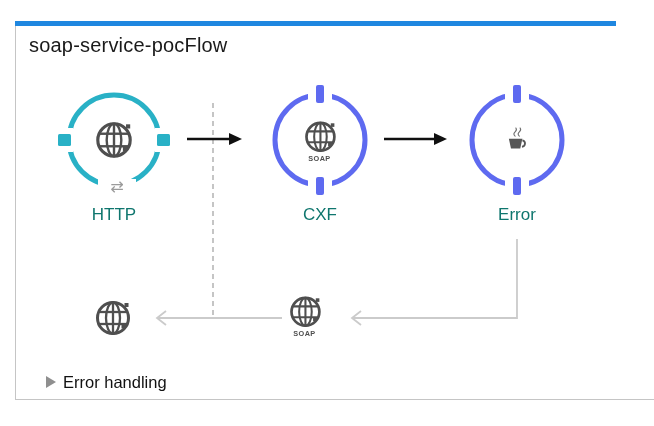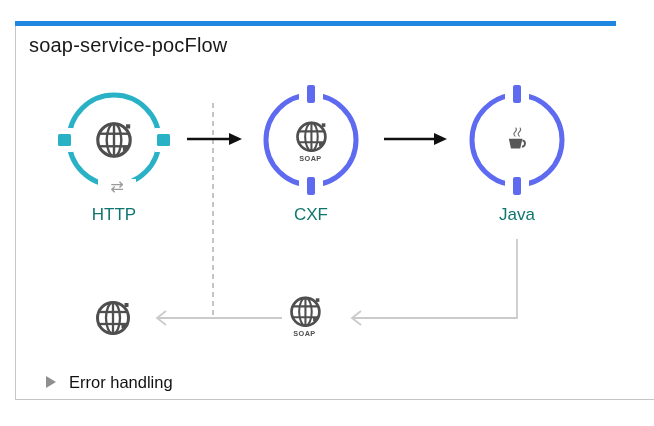--- a/index.html
+++ b/index.html
@@ -26,35 +26,35 @@
   .flow-title {
     position: absolute; left: 13px; top: 9px;
     font-size: 20px; color: #1a1a1a; letter-spacing: 0.2px;
   }
 
   .overlay-svg { position: absolute; inset: 0; z-index: 1; pointer-events: none; }
 
   .node { position: absolute; width: 112px; z-index: 2; }
   .node svg { display: block; }
   .node-http { left: 58px; top: 84px; }
-  .node-cxf  { left: 255px; top: 84px; }
+  .node-cxf  { left: 264px; top: 84px; }
   .node-java { left: 461px; top: 84px; }
   .node-label {
     width: 140px; margin-left: -14px;
     text-align: center; margin-top: 9px;
     font-size: 17px; color: #0f766e;
   }
 
   .response-icon { position: absolute; z-index: 2; }
   .response-icon-soap { left: 282px; top: 292px; }
   .response-icon-globe { left: 91px; top: 296px; }
 
   .error-handling {
     position: absolute; left: 14px; top: 345px;
-    display: flex; align-items: center; gap: 13px;
+    display: flex; align-items: center; gap: 7px;
     height: 24px; padding-left: 16px;
     cursor: default;
   }
   .disclosure-triangle {
     width: 0; height: 0;
     border-left: 10px solid #8f8f8f;
     border-top: 6.5px solid transparent;
     border-bottom: 6.5px solid transparent;
   }
   .error-handling-label { font-size: 16.5px; color: #111111; }
@@ -164,21 +164,21 @@
 
   <div class="node node-java">
     <svg width="112" height="112" viewBox="0 0 112 112">
       <circle cx="56" cy="56" r="45" fill="none" stroke="#5e6af0" stroke-width="5"></circle>
       <rect x="44" y="0" width="24" height="16" fill="#ffffff"></rect>
       <rect x="44" y="96" width="24" height="16" fill="#ffffff"></rect>
       <rect x="52" y="1" width="8" height="18" rx="2" fill="#5e6af0"></rect>
       <rect x="52" y="93" width="8" height="18" rx="2" fill="#5e6af0"></rect>
       <use href="#coffee" x="39" y="39" width="34" height="34"></use>
     </svg>
-    <div class="node-label">Java</div>
+    <div class="node-label">Error</div>
   </div>
 
   <div class="response-icon response-icon-soap">
     <svg width="46" height="46" viewBox="0 0 44 44">
       <use href="#globe-soap"></use>
     </svg>
   </div>
   <div class="response-icon response-icon-globe">
     <svg width="44" height="44" viewBox="0 0 44 44">
       <use href="#globe"></use>

